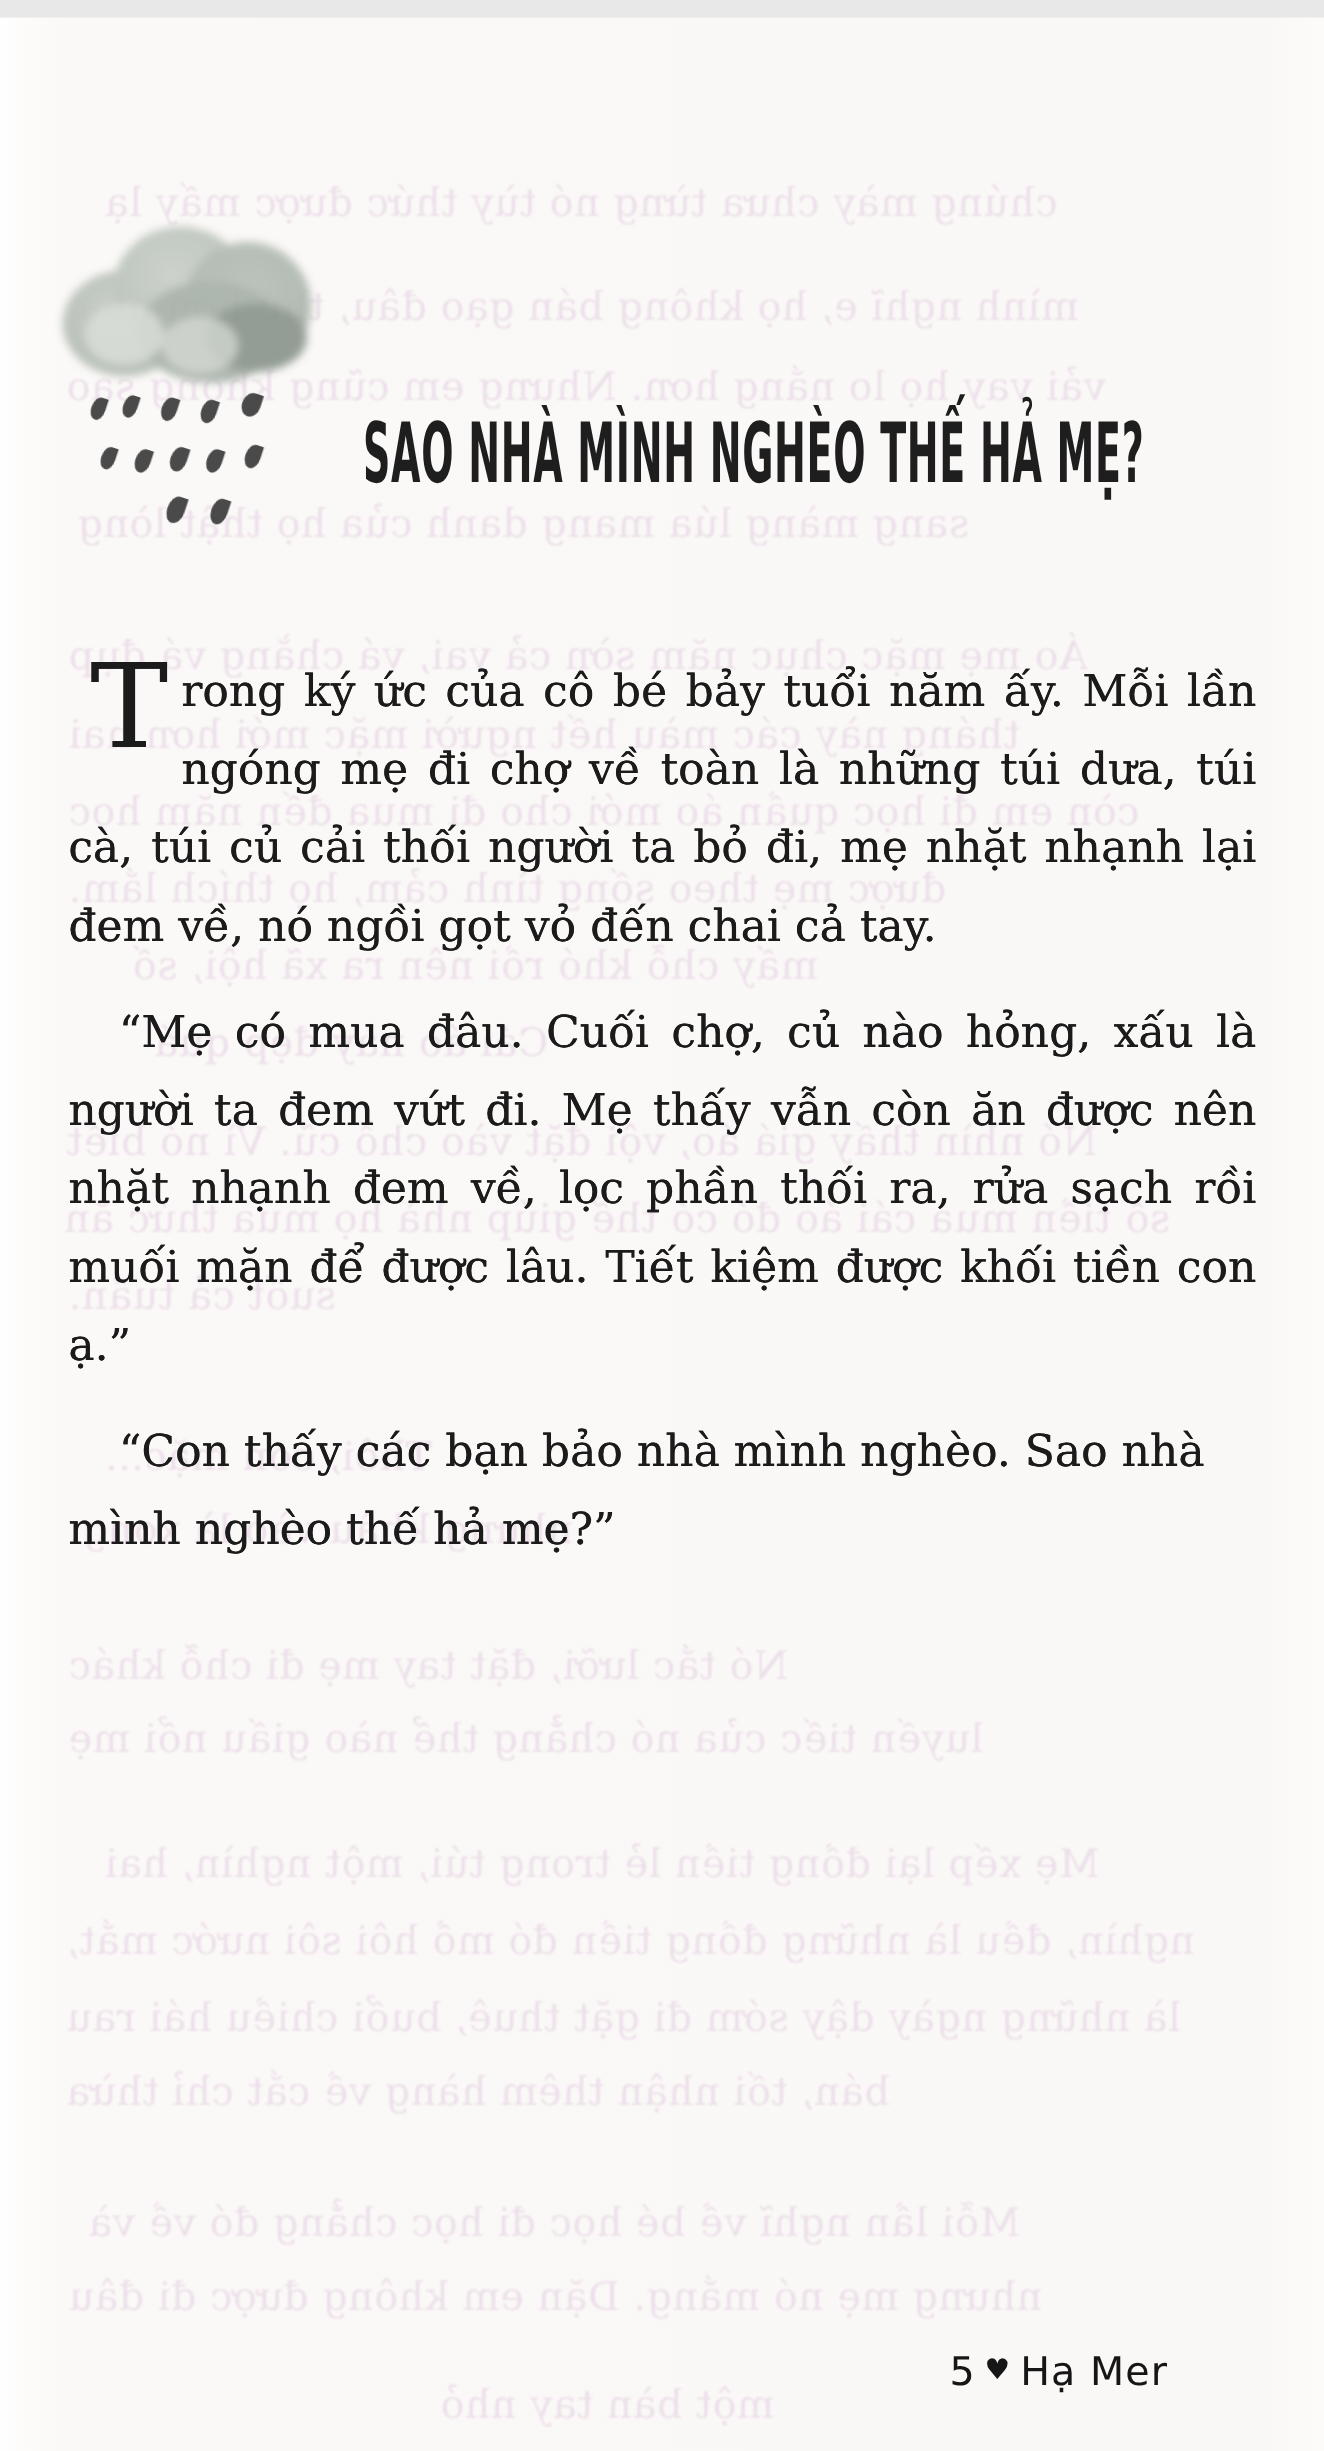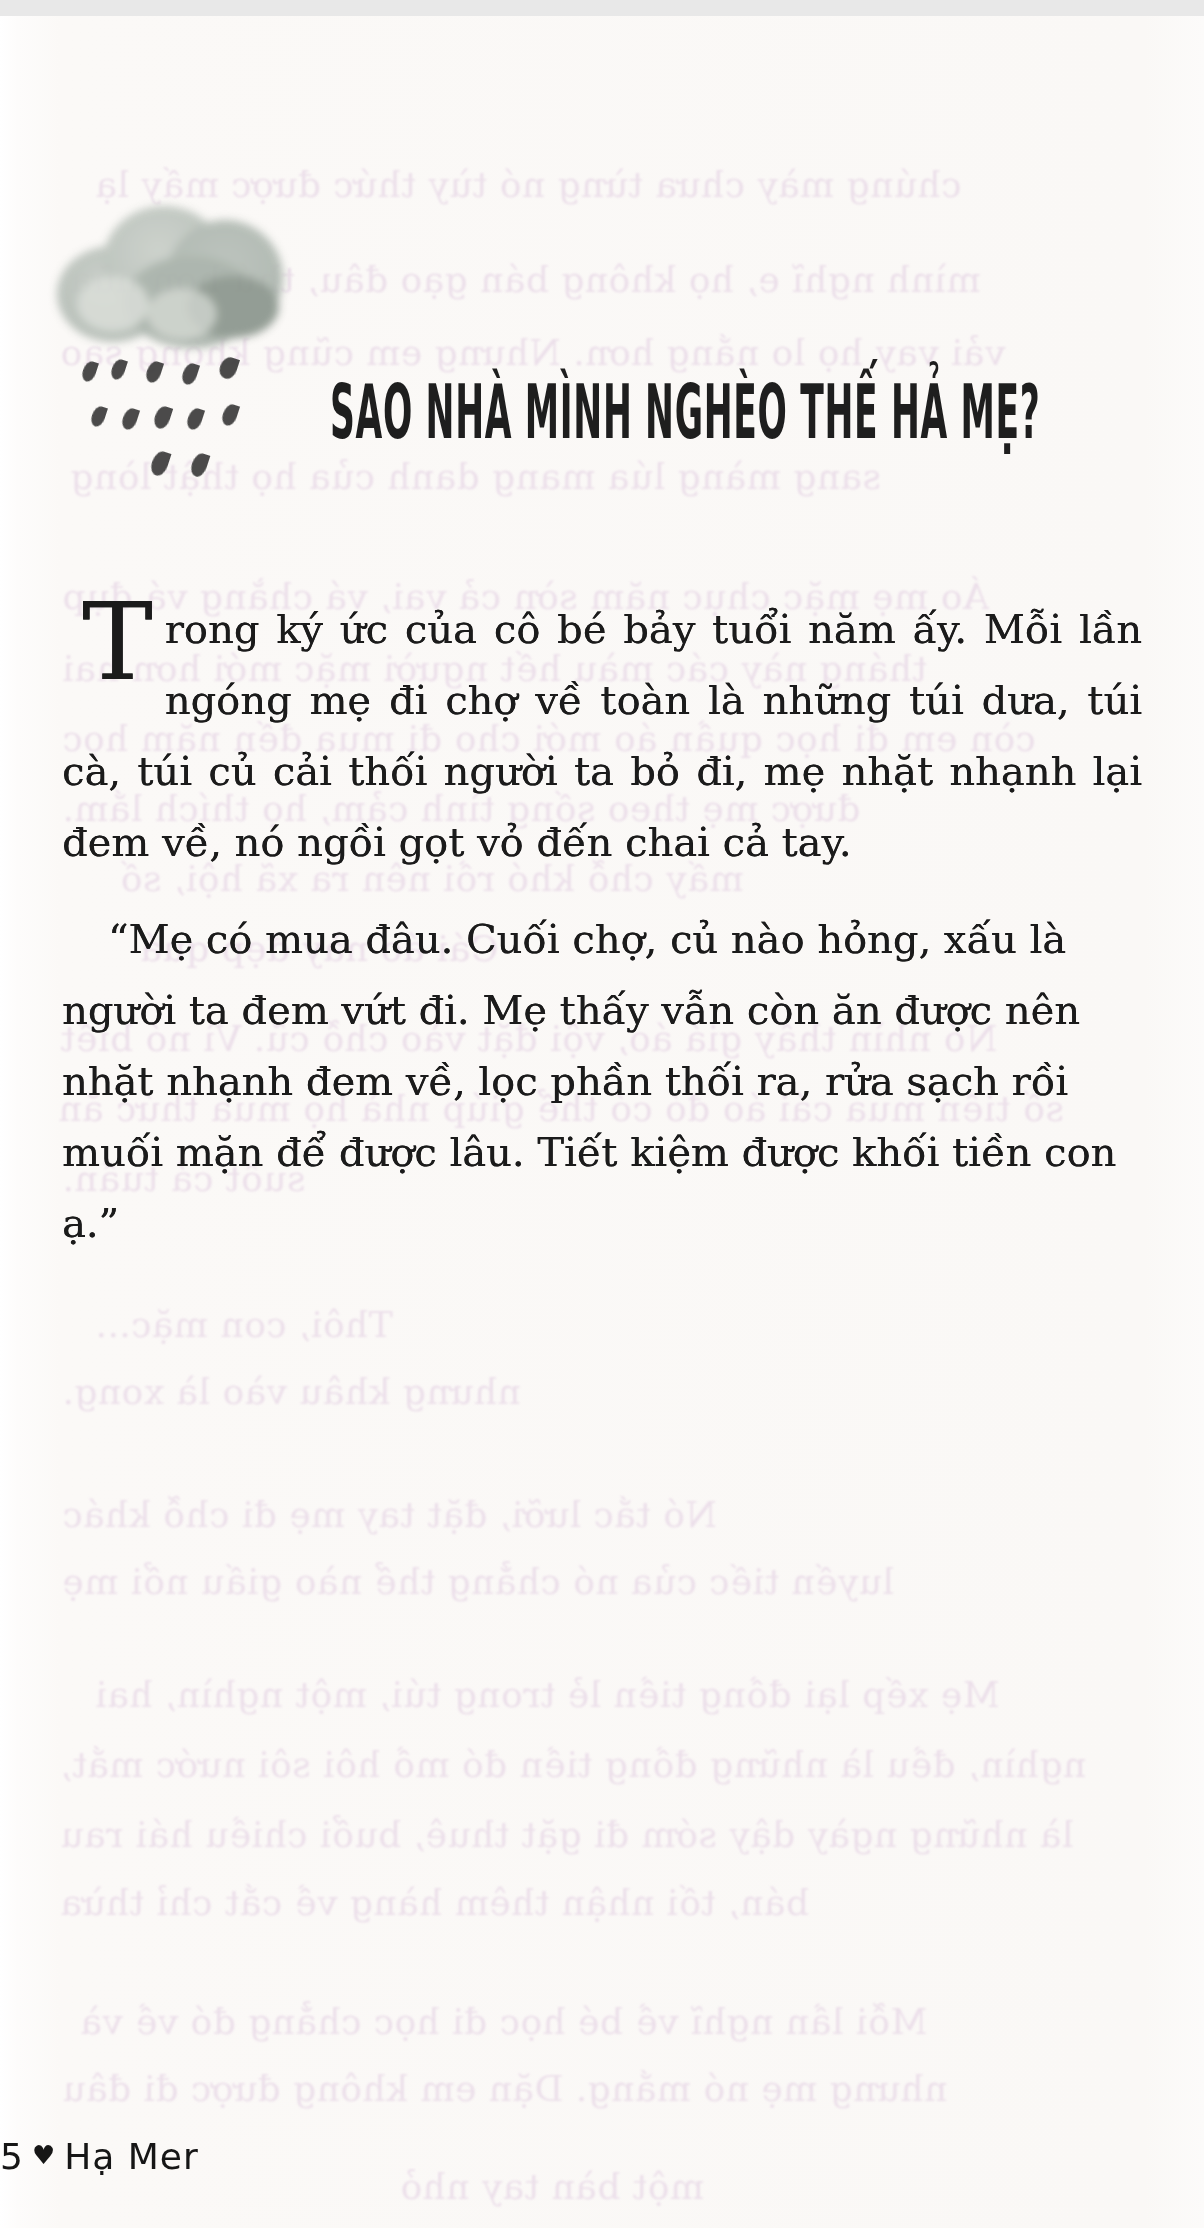--- a/index.html
+++ b/index.html
@@ -52,21 +52,21 @@
   }
   .content p{margin:0 0 26px 0;}
   .content p.indent{text-indent:46px;}
   .content p:last-child{text-align:left;}
   .dropcap{
     float:left;font-size:106px;line-height:86px;
     margin:6px 12px 0 20px;font-weight:normal;
   }
   
   .footer{
-    position:absolute;left:0;top:2120px;width:1062px;text-align:left;
+    position:absolute;left:0;top:2120px;width:1062px;text-align:right;
     font-family:"DejaVu Sans","Liberation Sans",sans-serif;
     font-size:36px;color:#161616;letter-spacing:1px;
   }
   .footer .heart{font-size:26px;vertical-align:5px;padding:0 8px;}
 </style>
 </head>
 <body>
 
 <div class="page">
 
@@ -119,19 +119,20 @@
       <span class="raindrop" style="left: 223px; top: 388px; width: 14px; height: 22px;"></span>
       <span class="raindrop" style="left: 152px; top: 435px; width: 16px; height: 25px;"></span>
       <span class="raindrop" style="left: 192px; top: 437px; width: 15px; height: 24px;"></span>
     </div>
 
   <div class="chapter-title">SAO NHÀ MÌNH NGHÈO THẾ HẢ MẸ?</div>
 
   <div class="content" id="content">
       <p><span class="dropcap">T</span>rong ký ức của cô bé bảy tuổi năm ấy. Mỗi lần ngóng mẹ đi chợ về toàn là những túi dưa, túi cà, túi củ cải thối người ta bỏ đi, mẹ nhặt nhạnh lại đem về, nó ngồi gọt vỏ đến chai cả tay.</p>
       <p class="indent">“Mẹ có mua đâu. Cuối chợ, củ nào hỏng, xấu là người ta đem vứt đi. Mẹ thấy vẫn còn ăn được nên nhặt nhạnh đem về, lọc phần thối ra, rửa sạch rồi muối mặn để được lâu. Tiết kiệm được khối tiền con ạ.”</p>
+      <p class="indent">“Con thấy các bạn bảo nhà mình nghèo. Sao nhà mình nghèo thế hả mẹ?”</p>
     </div>
 
   <div class="footer">
     <span>5</span><span class="heart">♥</span><span>Hạ Mer</span>
   </div>
 
 </div>
 
 </body></html>

